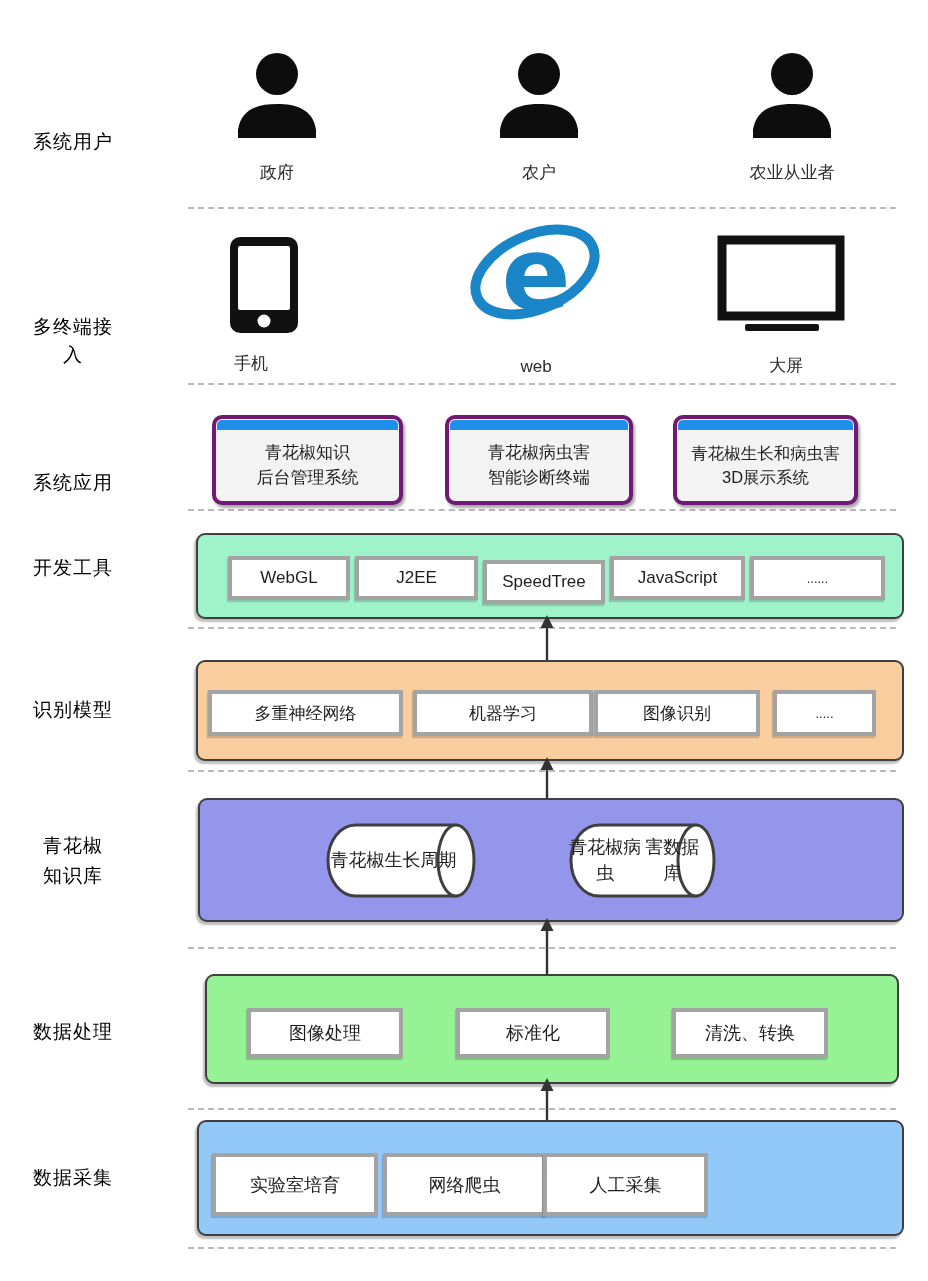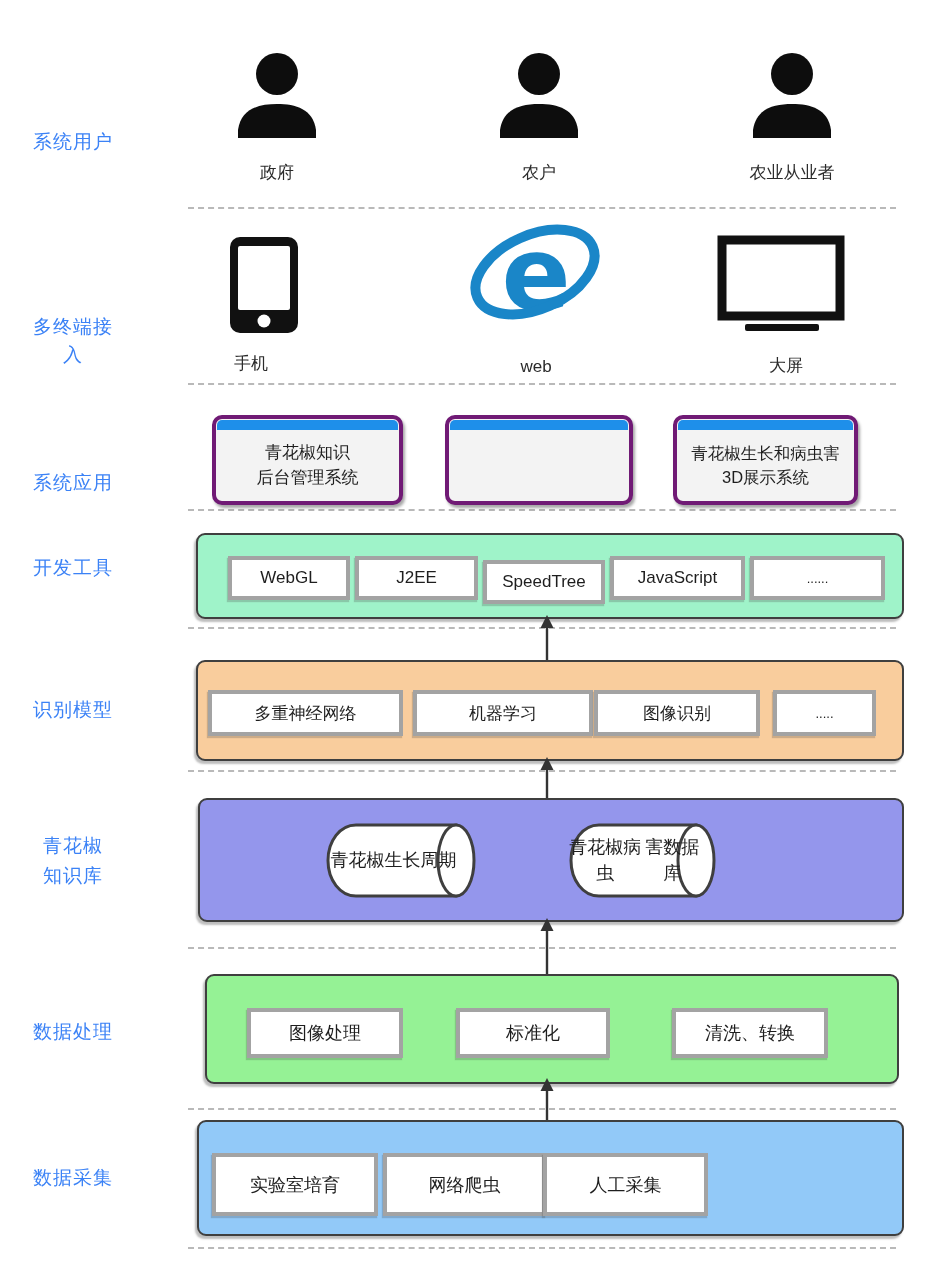--- a/index.html
+++ b/index.html
@@ -1,21 +1,21 @@
 <!DOCTYPE html>
 <html><head>
 <meta charset="utf-8">
 <style>
   html,body{margin:0;padding:0;background:#fff;}
   .canvas{
     position:relative;width:928px;height:1281px;background:#ffffff;overflow:hidden;
     font-family:"Liberation Sans","DejaVu Sans",sans-serif;color:#2a2a2a;
   }
   .row-label{
-    position:absolute;font-size:19px;line-height:28px;text-align:center;color:#3b82f6;
+    position:absolute;font-size:19px;line-height:28px;text-align:center;color:#000000;
     letter-spacing:1px;
   }
   .caption{
     position:absolute;font-size:17px;color:#2b2b2b;transform:translateX(-50%);
     white-space:nowrap;text-align:center;
   }
   .sep{position:absolute;left:188px;width:708px;border-top:2px dashed #b9b9b9;}
   .band{
     position:absolute;border:2px solid #3f3f3f;border-radius:9px;
     box-shadow:-2px 3px 2px rgba(70,70,70,.35);
@@ -111,20 +111,26 @@
     <div class="card-header"></div>
     <div class="card-body">
       <div>
         <div>青花椒知识</div>
         <div>后台管理系统</div>
       </div>
     </div>
   </div>
   <div class="card" style="left:445px;top:415px;width:188px;height:90px">
     <div class="card-header"></div>
+    <div class="card-body">
+      <div>
+        <div>青花椒病虫害</div>
+        <div>智能诊断终端</div>
+      </div>
+    </div>
   </div>
   <div class="card" style="left:673px;top:415px;width:185px;height:90px">
     <div class="card-header"></div>
     <div class="card-body" style="font-size:16.5px">
       <div>
         <div>青花椒生长和病虫害</div>
         <div>3D展示系统</div>
       </div>
     </div>
   </div>

